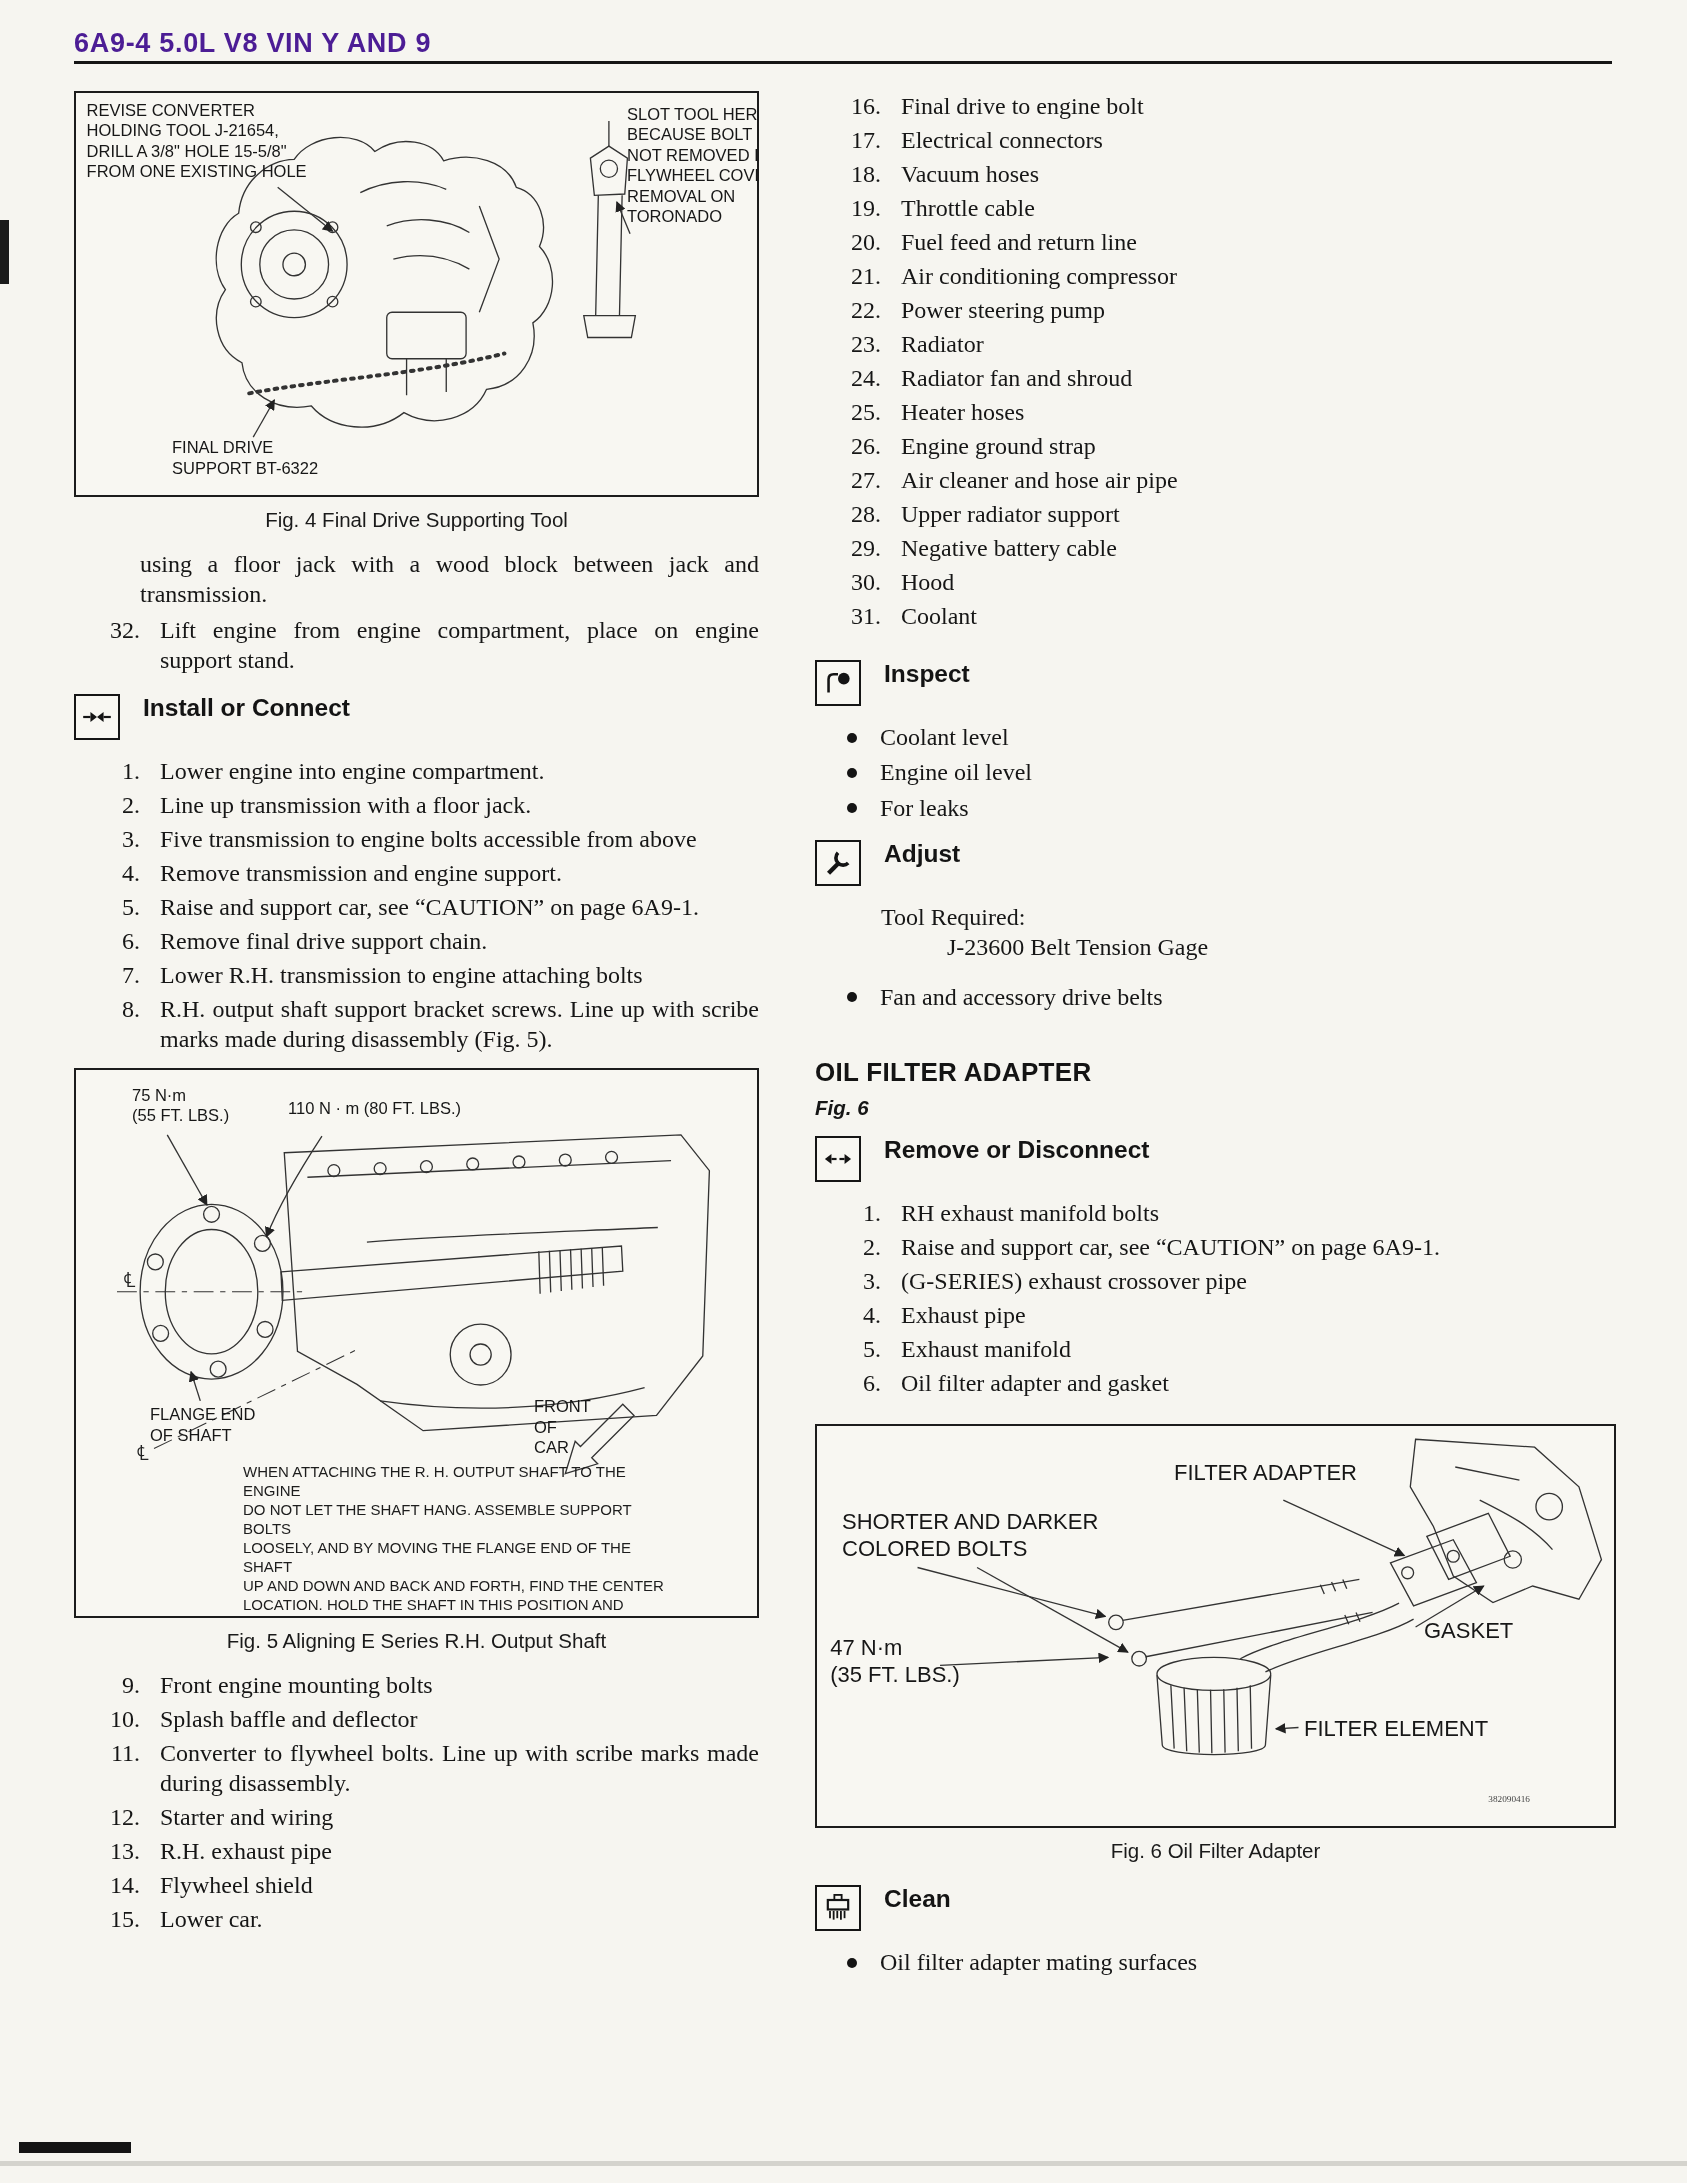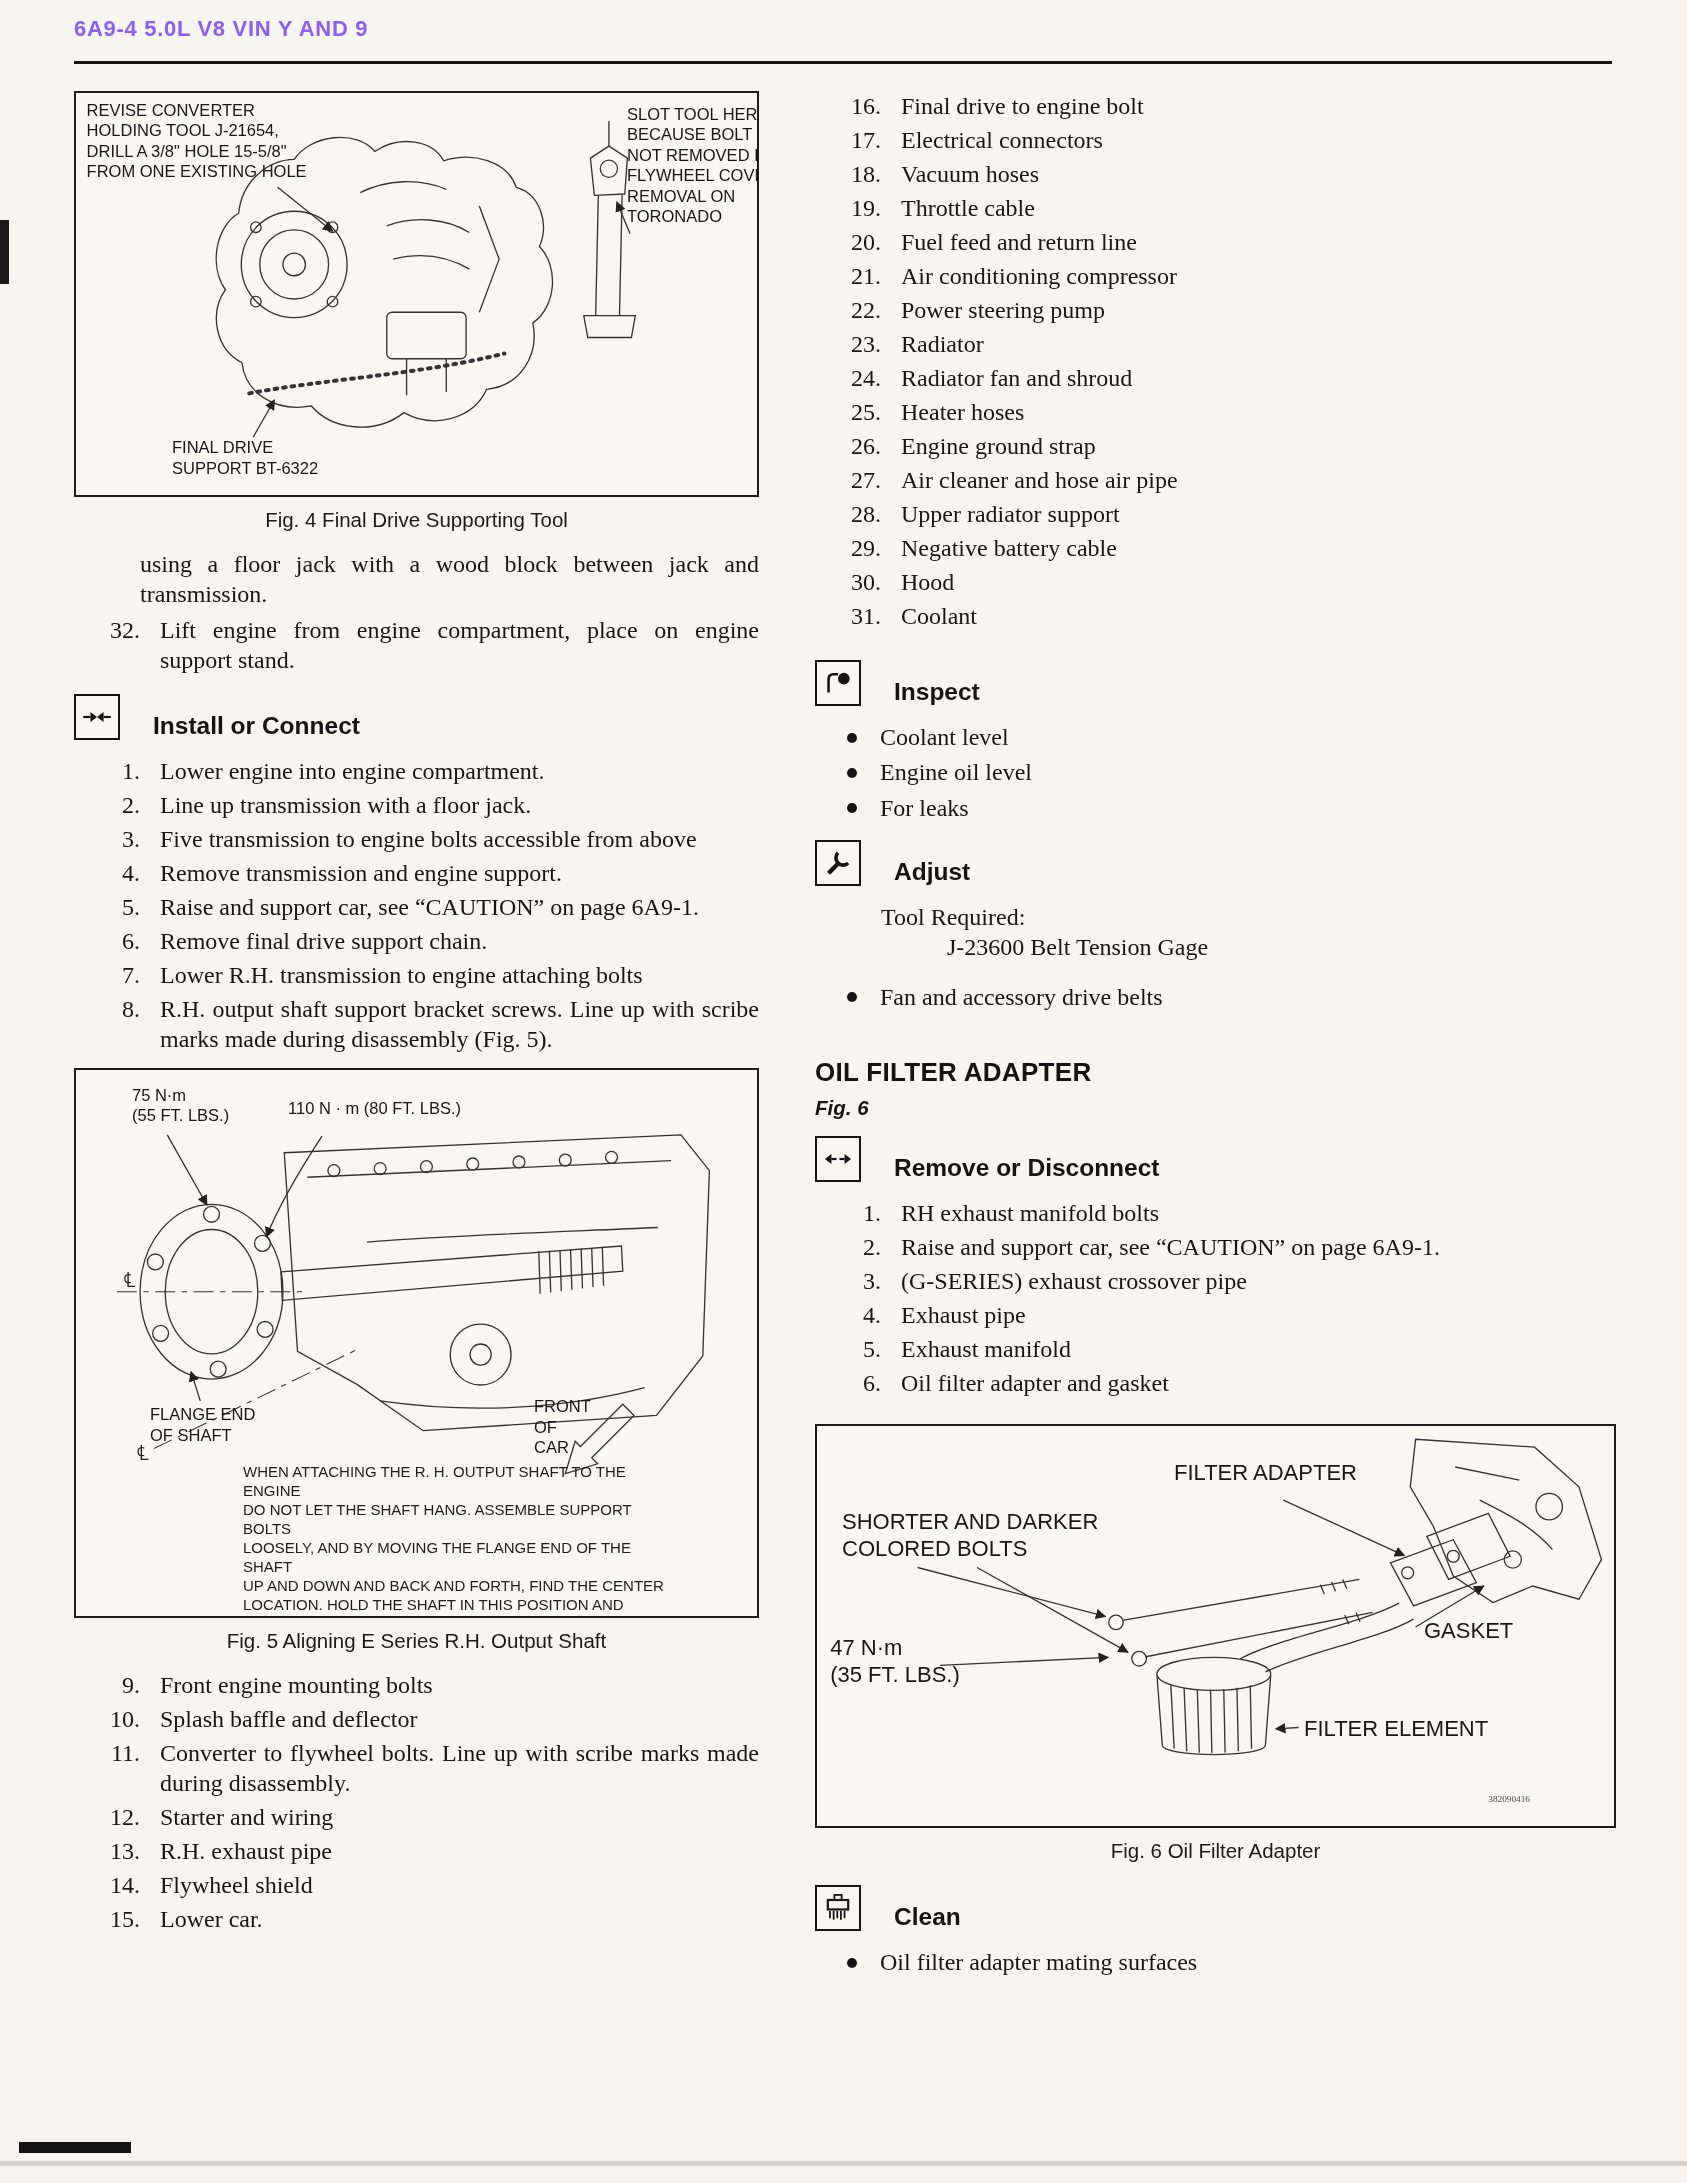--- a/index.html
+++ b/index.html
@@ -5,23 +5,23 @@
   html, body { margin:0; padding:0; }
   body {
     width:1687px; height:2183px; position:relative;
     background:#f6f5f0; color:#161616;
     font-family:"Liberation Serif", serif;
     overflow:hidden;
   }
   .page { position:absolute; inset:0; }
 
   .header-title {
-    position:absolute; left:74px; top:16px;
+    position:absolute; left:74px; top:28px;
     font-family:"Liberation Sans", sans-serif; font-weight:bold;
-    font-size:22px; letter-spacing:0.7px; color:#8b5cf6;
+    font-size:27px; letter-spacing:0.7px; color:#4c1d95;
   }
   .header-rule { position:absolute; left:74px; top:61px; width:1538px; height:2.6px; background:#151515; }
 
   .col-left  { position:absolute; left:74px; top:91px; width:685px; }
   .col-right { position:absolute; left:815px; top:91px; width:801px; }
 
   .figure-box {
     position:relative; border:2.6px solid #1c1c1c; background:#f8f7f2; overflow:hidden;
   }
   .fig4 { height:402px; }
@@ -49,21 +49,21 @@
 
   .list { margin-top:0; }
   .item { display:flex; margin-bottom:4px; }
   .item .num {
     flex:0 0 66px; text-align:right; padding-right:20px;
     font-size:24px; line-height:30px;
   }
   .item .txt { flex:1; font-size:24px; line-height:30px; text-align:justify; }
   .mt { margin-top:6.6px; }
 
-  .sec-head { display:flex; align-items:flex-end; gap:33px; margin:18.5px 0 16px 0; }
+  .sec-head { display:flex; align-items:flex-start; gap:23px; margin:18.5px 0 16px 0; }
   .sec-icon {
     width:42px; height:42px; border:2.6px solid #151515; background:#f8f7f2;
     display:flex; align-items:center; justify-content:center; flex:0 0 auto;
   }
   .sec-label {
     font-family:"Liberation Sans", sans-serif; font-weight:bold; font-size:24.5px; color:#141414;
   }
 
   .bullet-row { display:flex; align-items:flex-start; margin-bottom:5.3px; }
   .dot { flex:0 0 10px; height:10px; border-radius:50%; background:#141414; margin:10.6px 23px 0 32px; }

